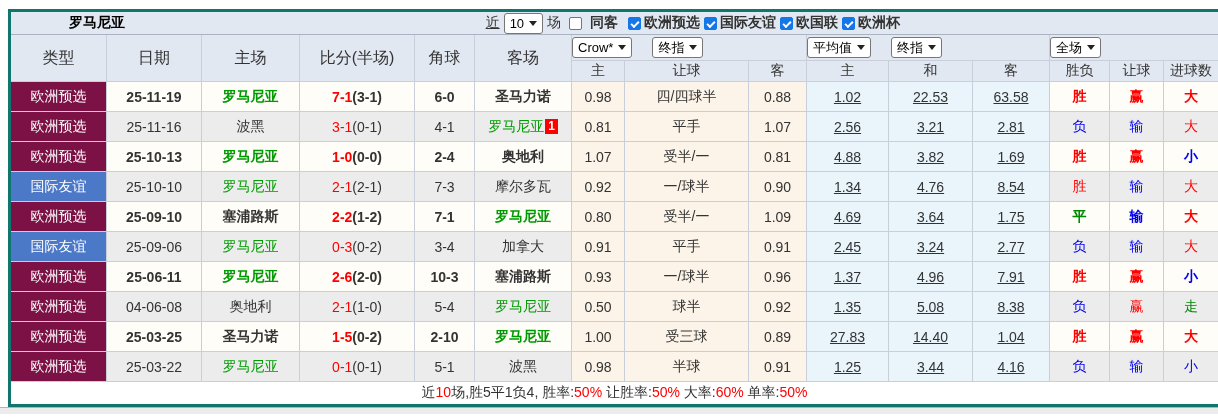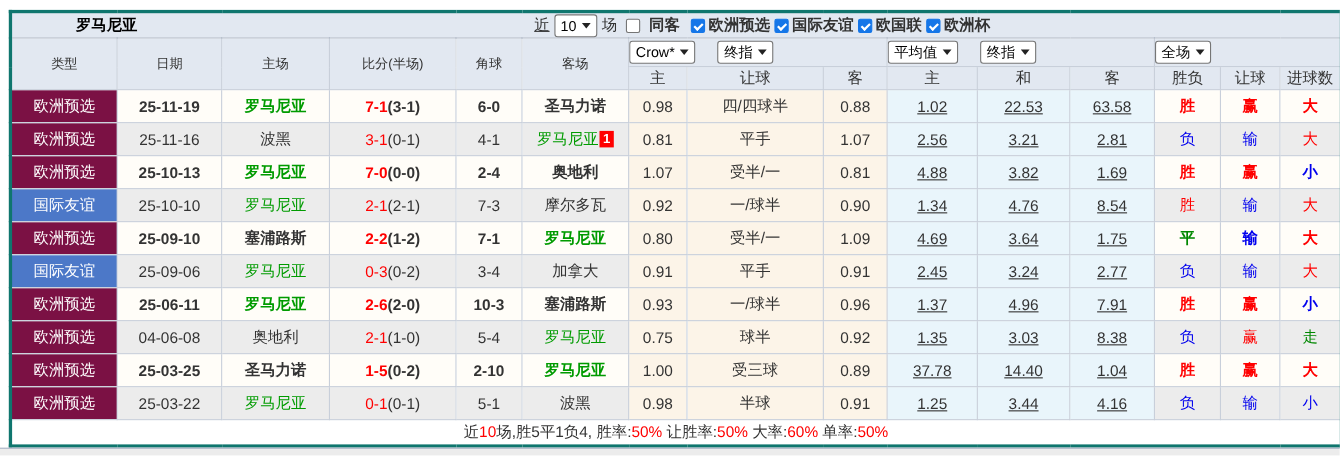--- a/index.html
+++ b/index.html
@@ -19,21 +19,21 @@
   .filters .select-box{margin:0 4px;}
   .checkbox{display:inline-block;width:13px;height:13px;border-radius:2px;box-sizing:border-box;position:relative;cursor:pointer;flex:none;}
   .checkbox.unchecked{background:#fff;border:1px solid #757575;margin-left:8px;}
   .checkbox.checked{background:#1576e8;border:1px solid #1576e8;}
   .checkbox.checked::after{content:"";position:absolute;left:2px;top:3px;width:6px;height:3px;border-left:2px solid #fff;border-bottom:2px solid #fff;transform:rotate(-45deg);}
   .cb-label{margin:0 0 0 3px;font-weight:bold;}
   .samewaylabel{margin:0 6px 0 8px;}
   .comp-filters{display:inline-flex;align-items:center;}
   .comp-filters .checkbox{margin-left:4px;}
   .group-row th{height:26px;}
-  .group-row th[rowspan]{height:auto;font-size:12px;}
+  .group-row th[rowspan]{height:auto;font-size:16px;}
   .dd-wrap{display:flex;justify-content:flex-start;align-items:center;gap:20px;}
   .sub-row th{height:21px;}
   tbody td{height:30px;}
   tr.odd td.zebra{background:#fffdf8;font-weight:bold;}
   tr.even td.zebra{background:#ececec;}
   td.crow{background:var(--crow-bg);}
   td.avg{background:var(--avg-bg);text-decoration:underline;}
   td.type-cell{color:#fff;font-size:14px;}
   td.t-maroon{background:var(--type-qualifier);}
   td.t-blue{background:var(--type-friendly);}
@@ -182,21 +182,21 @@
           <td class="avg">3.21</td>
           <td class="avg">2.81</td>
           <td class="zebra c-blue">负</td>
           <td class="zebra c-blue">输</td>
           <td class="zebra c-red">大</td>
         </tr>
         <tr class="odd">
           <td class="type-cell t-maroon">欧洲预选</td>
           <td class="zebra">25-10-13</td>
           <td class="zebra team green">罗马尼亚</td>
-          <td class="zebra"><span class="c-red">7-0</span><span class="half">(0-0)</span></td>
+          <td class="zebra"><span class="c-red">1-0</span><span class="half">(0-0)</span></td>
           <td class="zebra">2-4</td>
           <td class="zebra team">奥地利</td>
           <td class="crow">1.07</td>
           <td class="crow">受半/一</td>
           <td class="crow">0.81</td>
           <td class="avg">4.88</td>
           <td class="avg">3.82</td>
           <td class="avg">1.69</td>
           <td class="zebra c-red">胜</td>
           <td class="zebra c-red">赢</td>
@@ -270,41 +270,41 @@
           <td class="zebra c-red">赢</td>
           <td class="zebra c-blue">小</td>
         </tr>
         <tr class="even">
           <td class="type-cell t-maroon">欧洲预选</td>
           <td class="zebra">04-06-08</td>
           <td class="zebra team">奥地利</td>
           <td class="zebra"><span class="c-red">2-1</span><span class="half">(1-0)</span></td>
           <td class="zebra">5-4</td>
           <td class="zebra team green">罗马尼亚</td>
-          <td class="crow">0.75</td>
+          <td class="crow">0.50</td>
           <td class="crow">球半</td>
           <td class="crow">0.92</td>
           <td class="avg">1.35</td>
-          <td class="avg">3.03</td>
+          <td class="avg">5.08</td>
           <td class="avg">8.38</td>
           <td class="zebra c-blue">负</td>
           <td class="zebra c-red">赢</td>
           <td class="zebra c-green">走</td>
         </tr>
         <tr class="odd">
           <td class="type-cell t-maroon">欧洲预选</td>
           <td class="zebra">25-03-25</td>
           <td class="zebra team">圣马力诺</td>
           <td class="zebra"><span class="c-red">1-5</span><span class="half">(0-2)</span></td>
           <td class="zebra">2-10</td>
           <td class="zebra team green">罗马尼亚</td>
           <td class="crow">1.00</td>
           <td class="crow">受三球</td>
           <td class="crow">0.89</td>
-          <td class="avg">37.78</td>
+          <td class="avg">27.83</td>
           <td class="avg">14.40</td>
           <td class="avg">1.04</td>
           <td class="zebra c-red">胜</td>
           <td class="zebra c-red">赢</td>
           <td class="zebra c-red">大</td>
         </tr>
         <tr class="even">
           <td class="type-cell t-maroon">欧洲预选</td>
           <td class="zebra">25-03-22</td>
           <td class="zebra team green">罗马尼亚</td>

